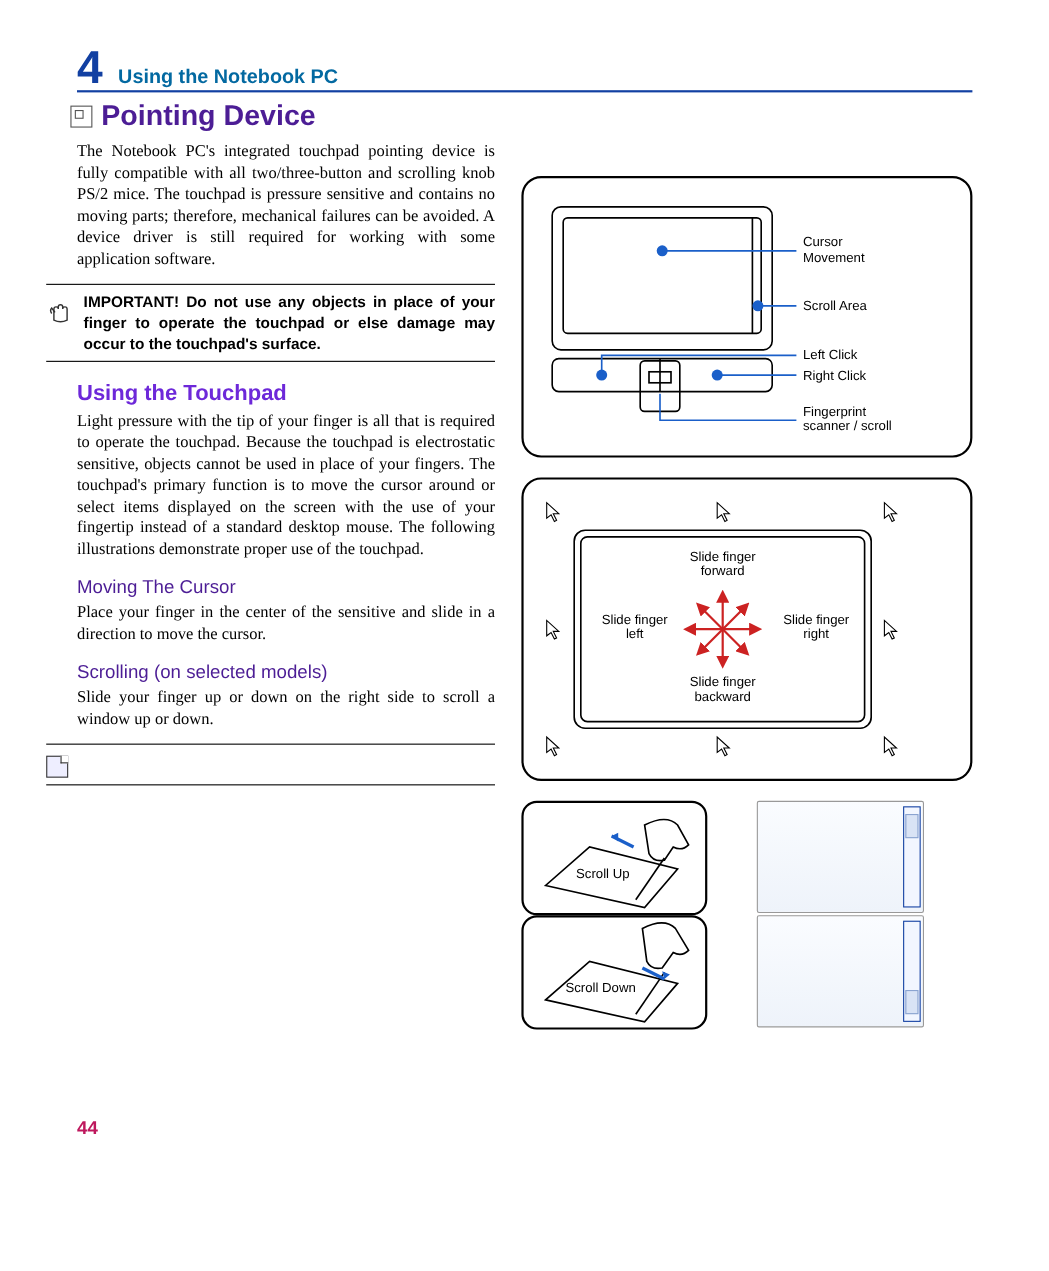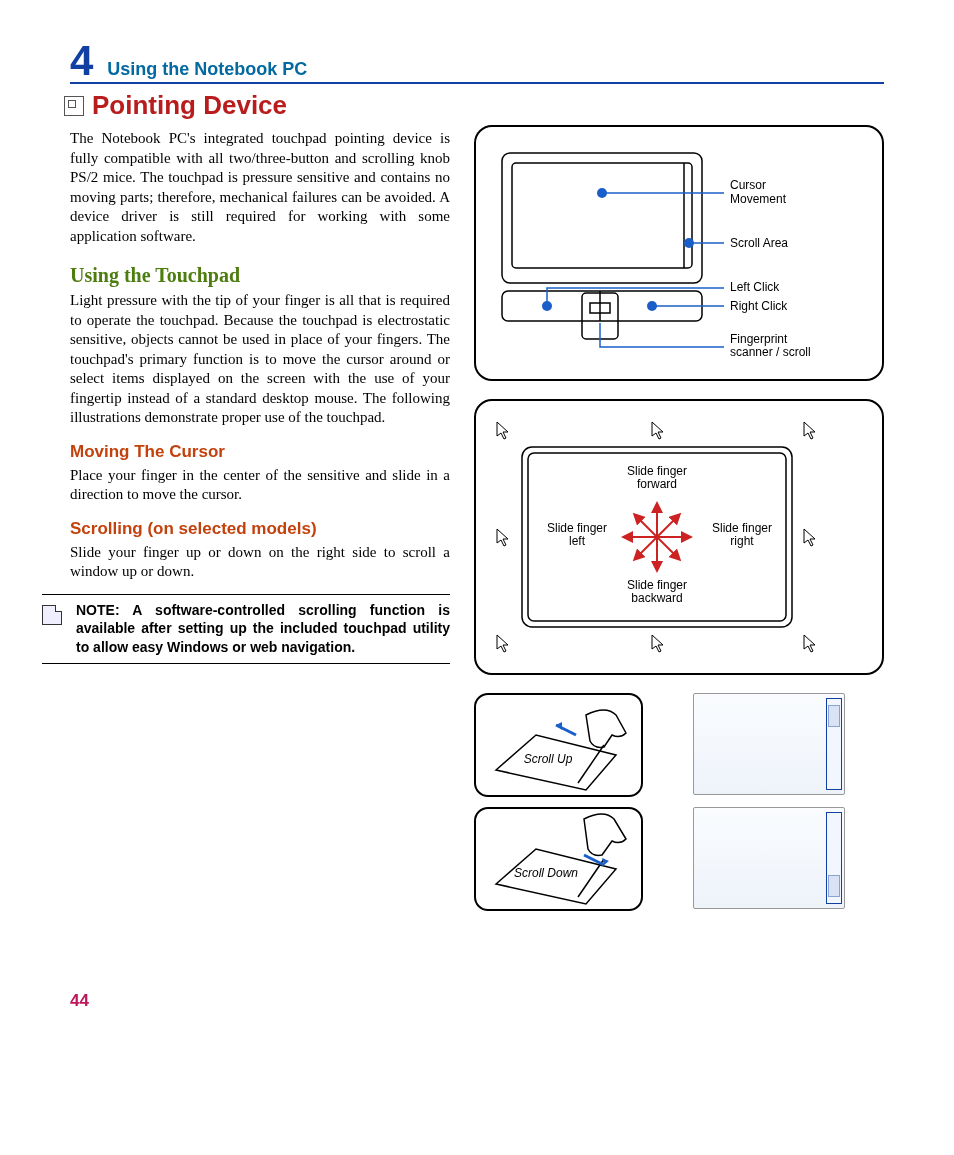--- a/index.html
+++ b/index.html
@@ -35,51 +35,51 @@
     font-family: Arial, Helvetica, sans-serif;
     font-weight: 800;
     font-size: 18px;
     color: #0369a1;
   }
   .columns {
     display: flex;
     gap: 24px;
   }
   .left-col { width: 380px; }
-  .right-col { flex: 1; }
+  .right-col { flex: 1; margin-top: 35px; }
   h1.section {
     font-family: Arial, Helvetica, sans-serif;
     font-weight: 800;
     font-size: 26px;
     margin: 6px 0 4px 0;
-    color: #b91c1c;
+    color: #4c1d95;
     display: flex;
     align-items: center;
     gap: 8px;
   }
   .cursor-icon {
     width: 18px; height: 18px; border: 1.5px solid #555;
     position: relative;
   }
   .cursor-icon::before {
     content: ""; position: absolute; left: 3px; top: 3px; width: 6px; height: 6px; border: 1px solid #555;
   }
   h2.sub {
-    font-family: Liberation Serif, serif;
+    font-family: Liberation Sans, sans-serif;
     font-weight: 800;
     font-size: 20px;
     margin: 18px 0 4px 0;
-    color: #4d7c0f;
+    color: #6d28d9;
   }
   h3.subsub {
     font-family: Arial, Helvetica, sans-serif;
-    font-weight: 700;
+    font-weight: 400;
     font-size: 17px;
     margin: 14px 0 2px 0;
-    color: #c2410c;
+    color: #4c1d95;
   }
   p.body {
     font-size: 15px;
     line-height: 1.3;
     margin: 4px 0 8px 0;
     text-align: justify;
   }
   .callout {
     border-top: 1.5px solid #000;
     border-bottom: 1.5px solid #000;
@@ -116,22 +116,20 @@
     font-family: Arial, Helvetica, sans-serif;
     font-size: 12px;
     fill: #000;
   }
   .stroke { stroke: #000; fill: none; stroke-width: 1.5; }
   .stroke-blue { stroke: #1a5fc9; }
   .fill-blue { fill: #1a5fc9; }
   .grid-scrolls {
     display: grid;
     grid-template-columns: auto auto;
-    gap: 10px;
-    font-style: italic;
   }
   .mini-diagram {
     border: 2px solid #000;
     border-radius: 14px;
     background: #fff;
     width: 165px;
     height: 100px;
     position: relative;
     overflow: hidden;
   }
@@ -164,35 +162,43 @@
 
   <h1 class="section" style="margin-left:-6px;">
     <span class="cursor-icon"></span>
     <span>Pointing Device</span>
   </h1>
 
   <div class="columns">
     <div class="left-col">
       <p class="body">The Notebook PC's integrated touchpad pointing device is fully compatible with all two/three-button and scrolling knob PS/2 mice. The touchpad is pressure sensitive and contains no moving parts; therefore, mechanical failures can be avoided. A device driver is still required for working with some application software.</p>
 
+      <div class="callout">
+        <div class="icon-col">
+          <svg width="22" height="26">
+            <path d="M6 22 v-10 a2 2 0 0 1 4 0 v-2 a2 2 0 0 1 4 0 v2 a2 2 0 0 1 4 0 v10 q-6 3 -12 0 z" fill="none" stroke="#333" stroke-width="1.3"></path>
+            <path d="M4 16 q-2 -3 0 -5 l3 4" fill="none" stroke="#333" stroke-width="1.3"></path>
+          </svg>
+        </div>
+        <div class="text-col">IMPORTANT! Do not use any objects in place of your finger to operate the touchpad or else damage may occur to the touchpad's surface.</div>
+      </div>
 
       <h2 class="sub">Using the Touchpad</h2>
       <p class="body">Light pressure with the tip of your finger is all that is required to operate the touchpad. Because the touchpad is electrostatic sensitive, objects cannot be used in place of your fingers. The touchpad's primary function is to move the cursor around or select items displayed on the screen with the use of your fingertip instead of a standard desktop mouse. The following illustrations demonstrate proper use of the touchpad.</p>
 
       <h3 class="subsub">Moving The Cursor</h3>
       <p class="body">Place your finger in the center of the sensitive and slide in a direction to move the cursor.</p>
 
       <h3 class="subsub">Scrolling (on selected models)</h3>
       <p class="body">Slide your finger up or down on the right side to scroll a window up or down.</p>
 
       <div class="callout">
         <div class="icon-col">
             <div class="note-icon"></div>
           </div>
-        <div class="text-col">NOTE: A software-controlled scrolling function is available after setting up the included touchpad utility to allow easy Windows or web navigation.</div>
       </div>
     </div>
 
     <div class="right-col">
 
       <div class="diagram">
         <svg width="330" height="220">
 
           <rect x="10" y="10" width="200" height="130" rx="8" class="stroke"></rect>
           <rect x="20" y="20" width="180" height="105" rx="4" class="stroke"></rect>

